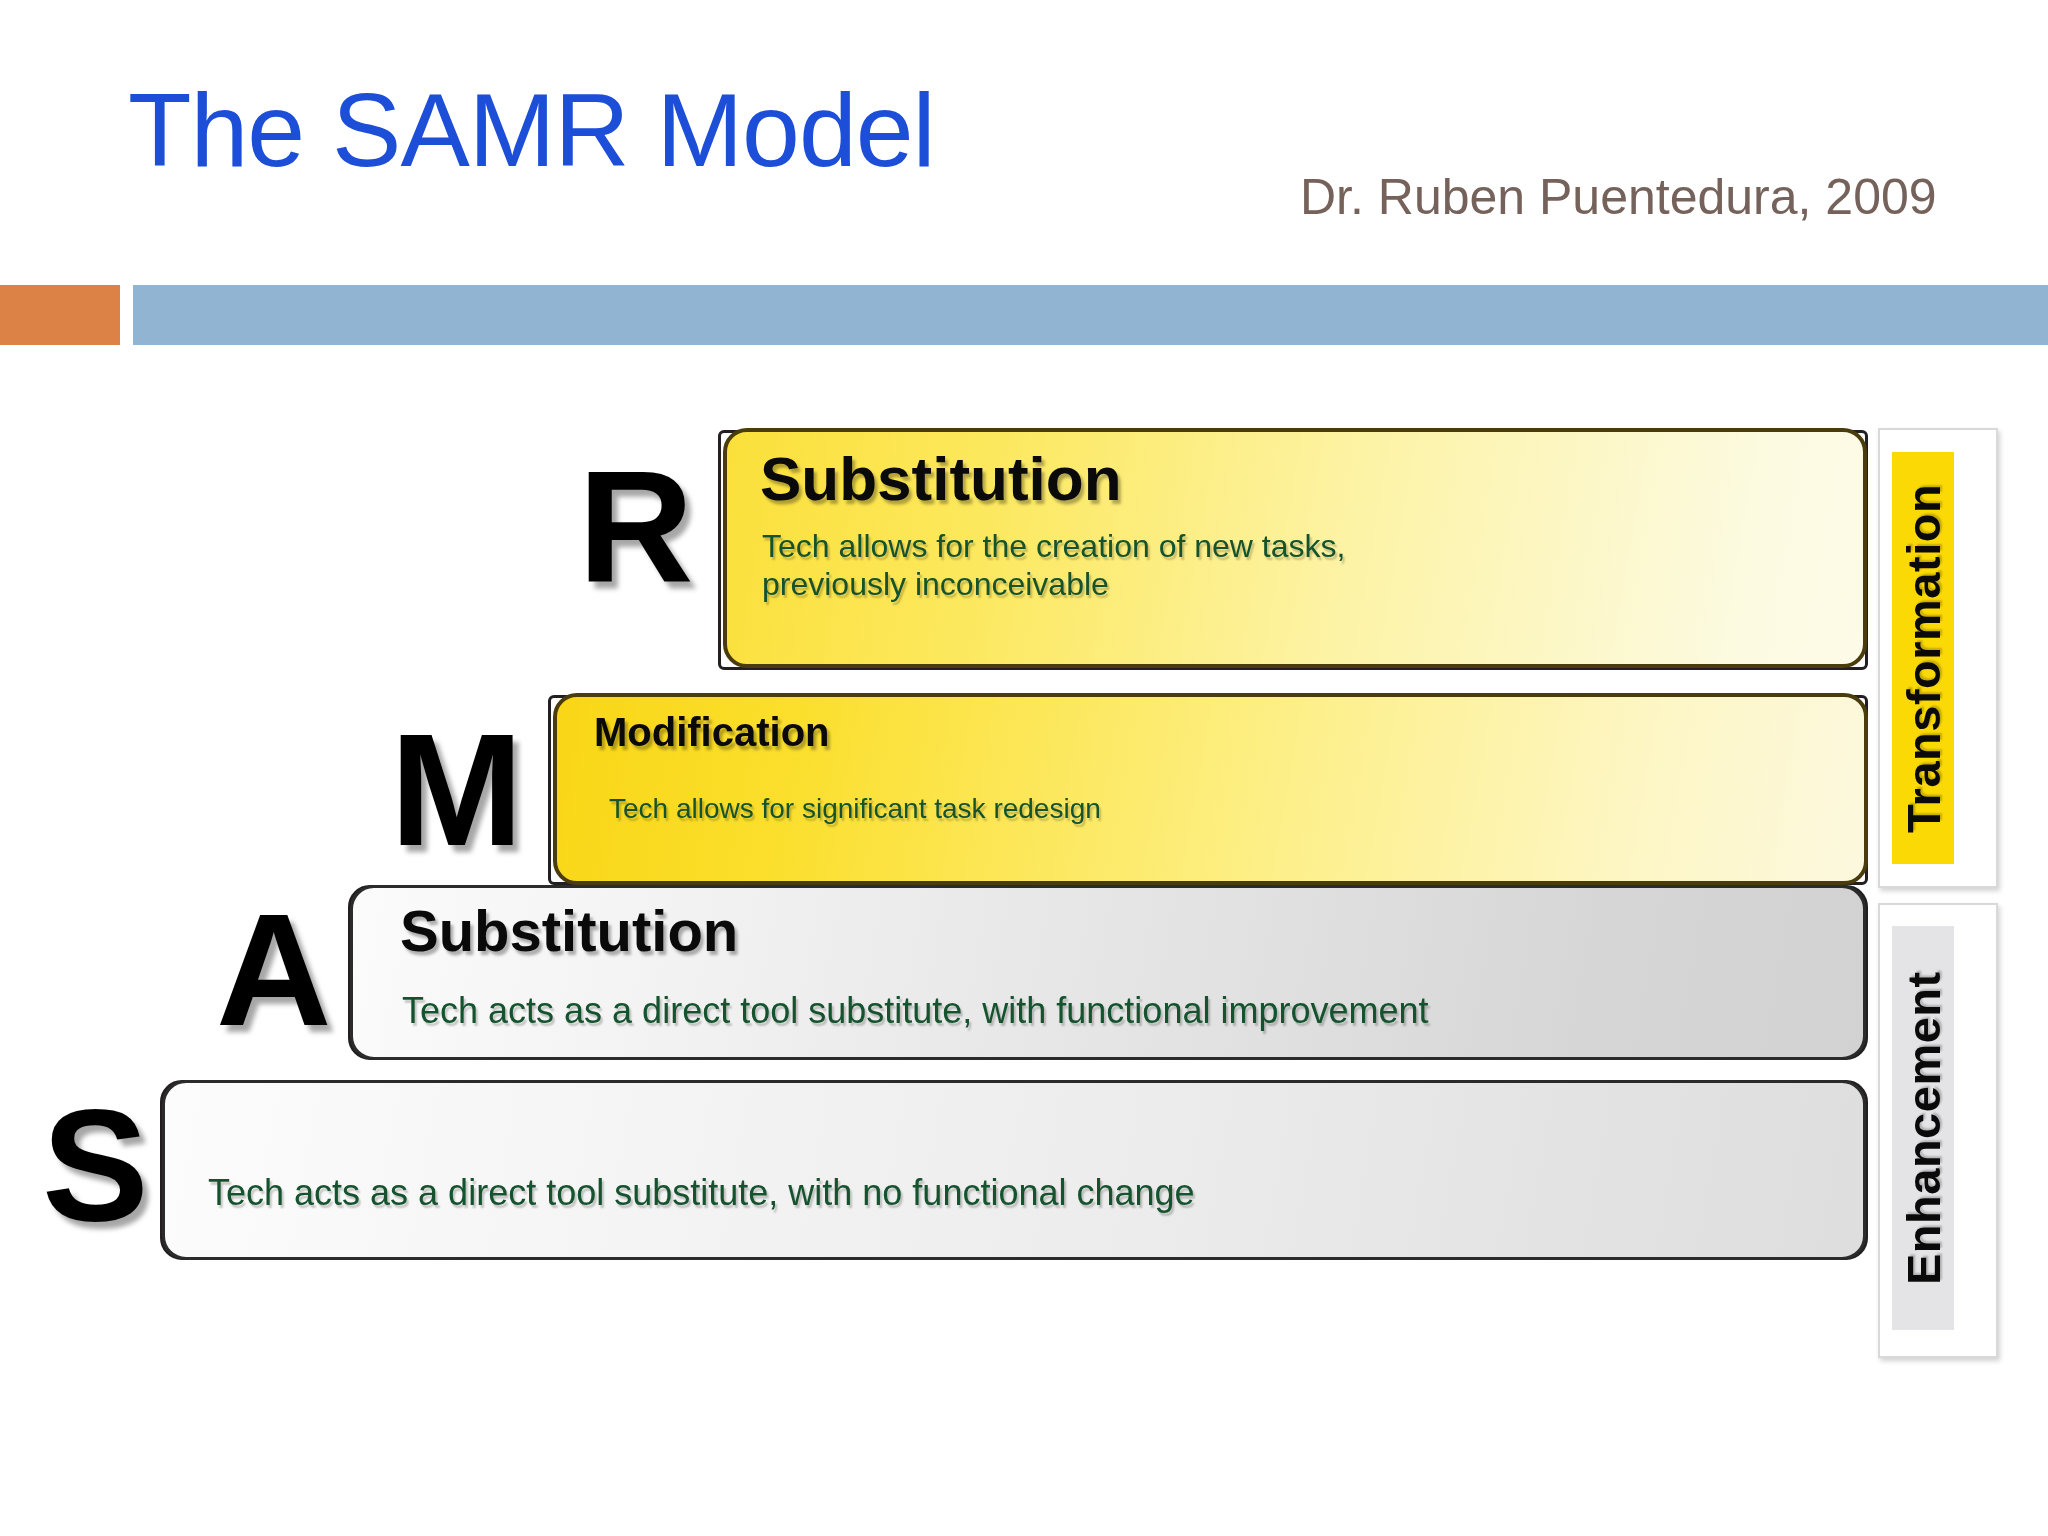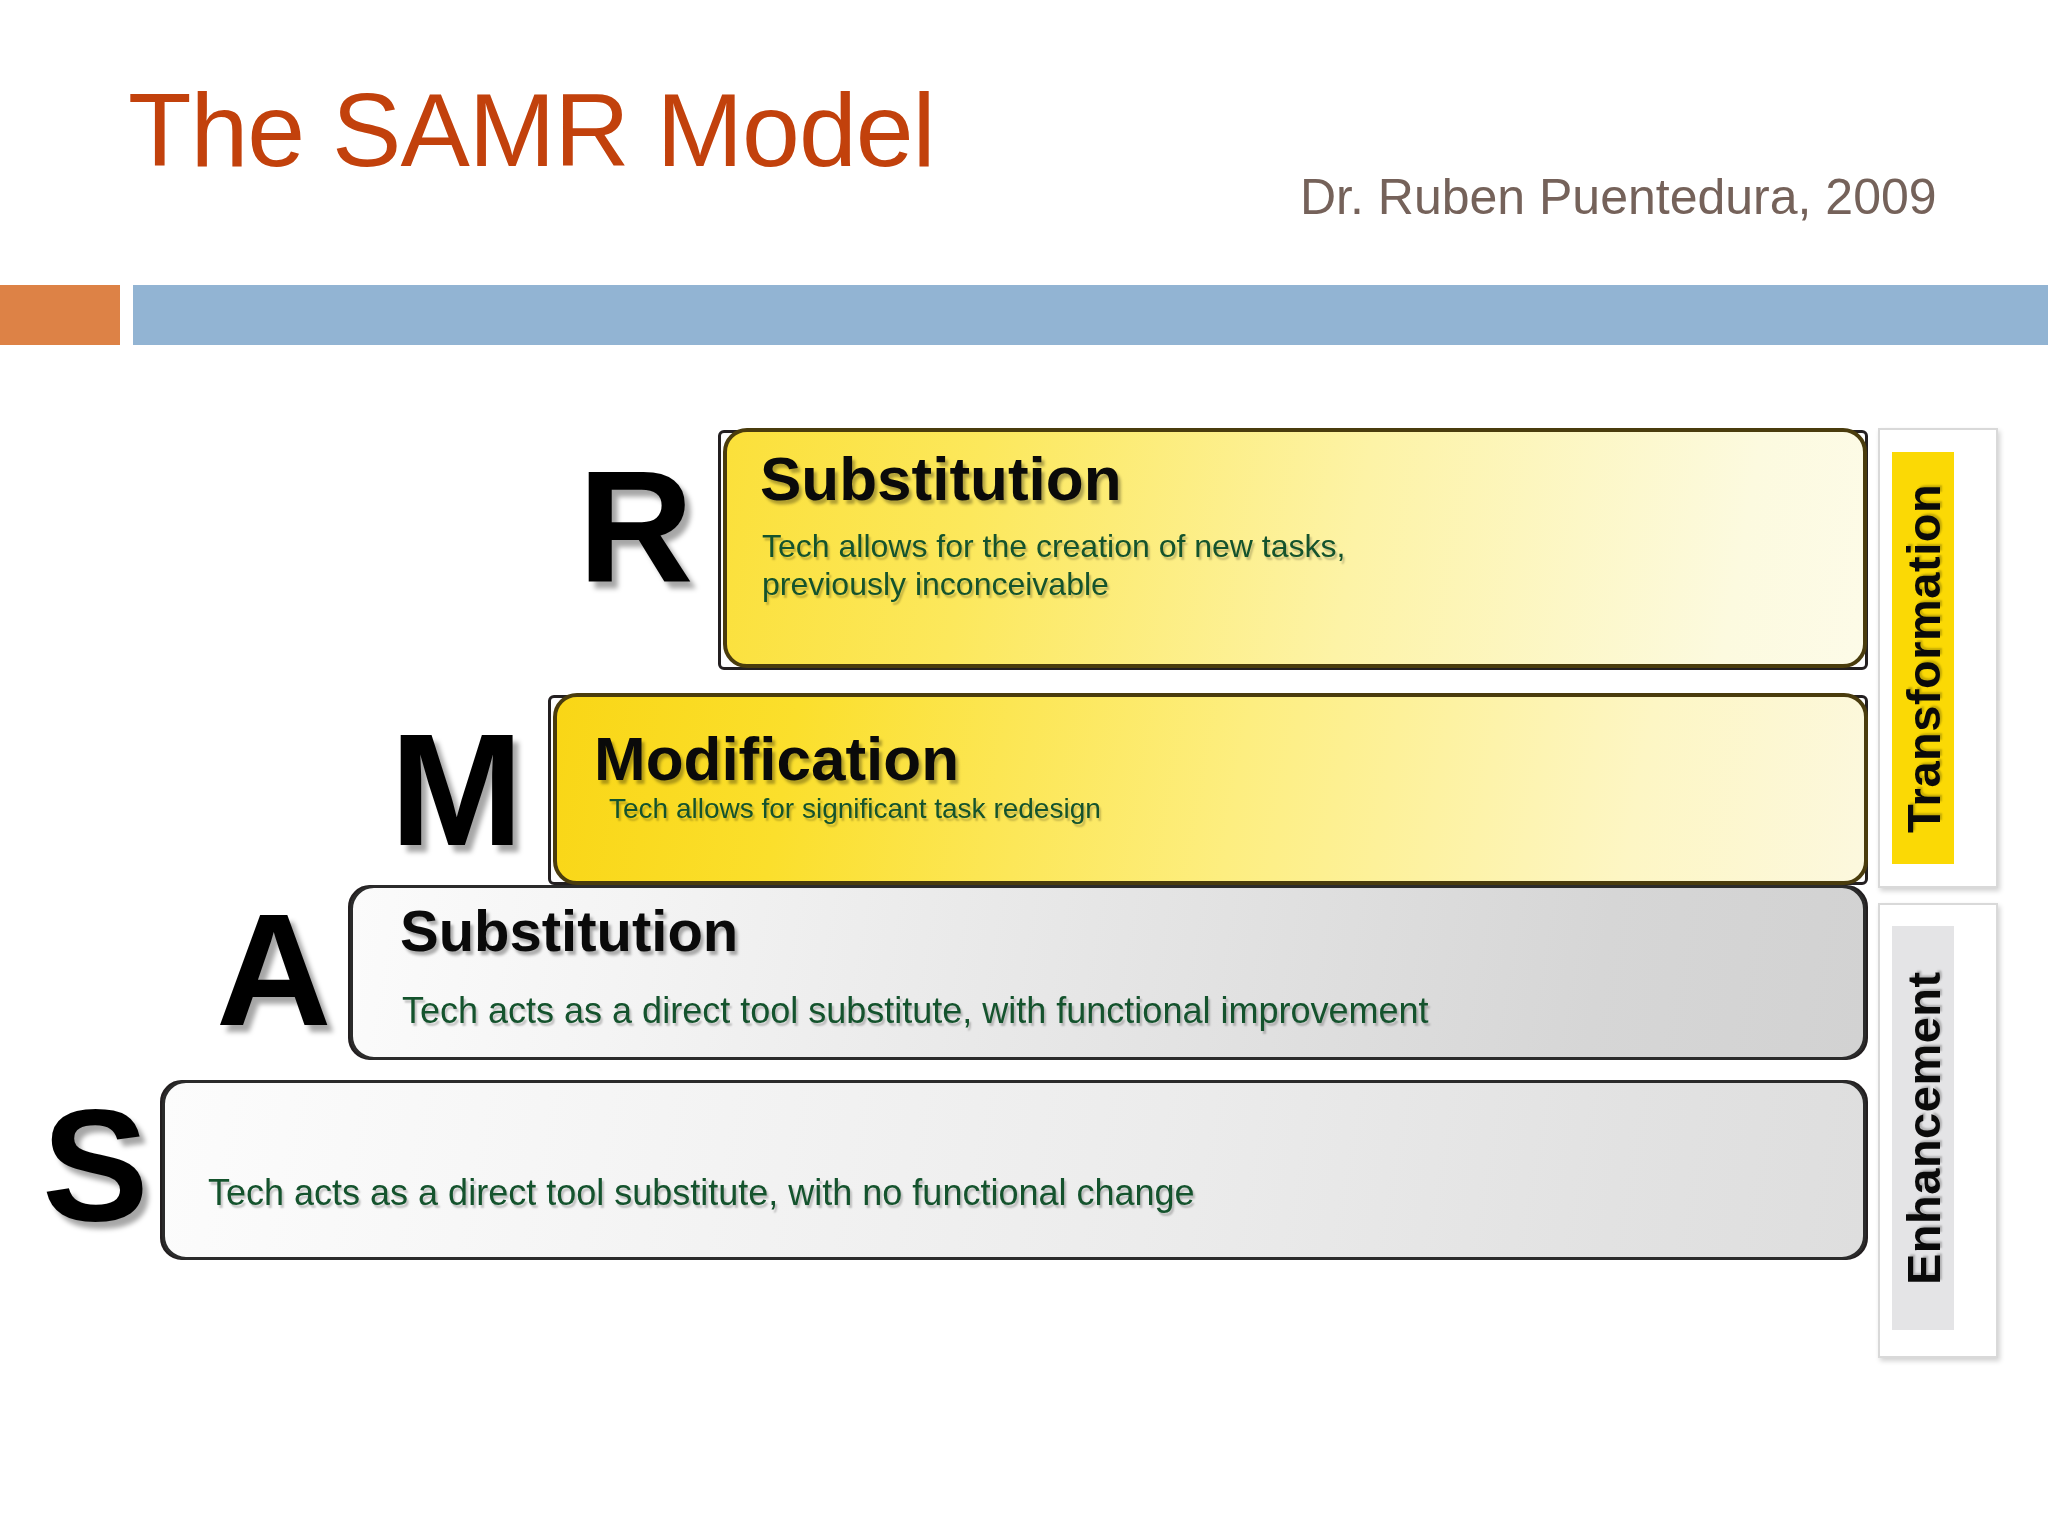--- a/index.html
+++ b/index.html
@@ -3,21 +3,21 @@
 <meta charset="utf-8">
 <style>
   html,body{margin:0;padding:0;background:#fff;}
   body{width:2048px;height:1536px;position:relative;overflow:hidden;
        font-family:"Liberation Sans","DejaVu Sans",sans-serif;}
 
   
   #slide-title{
     position:absolute; left:128px; top:78px;
     font-size:104px; line-height:1.0; font-weight:400;
-    color:#c2410c; letter-spacing:-1px; white-space:nowrap;text-align:center;
+    color:#1d4ed8; letter-spacing:-1px; white-space:nowrap;text-align:center;
   }
   #slide-subtitle{
     position:absolute; left:1253px; top:172px;
     font-size:50px; line-height:1.0; font-weight:400;
     color:#75625a; white-space:nowrap;margin-left:47px;
   }
   #accent-bar-orange{
     position:absolute; left:0px; top:285px; width:120px; height:60px;
     background:#dd8246;
   }
@@ -130,21 +130,21 @@
   </div>
   <div class="tier-title" style="left:760px; top:18px; font-size:62px;">Substitution</div>
   <div class="tier-desc" style="left:762px; top:98px; width:660px; font-size:32px;">Tech allows for the creation of new tasks, previously inconceivable</div>
 
   <div class="samr-letter" style="left:578px; top:17px; font-size:160px;">R</div>
 
   <div class="tier-outer" style="left:548px; top:265px; width:1320px; height:190px;"></div>
 
   <div class="tier-inner modification" style="left:553px; top:263px; width:1315px; height:192px;">
   </div>
-  <div class="tier-title" style="left:594px; top:282px; font-size:62px;margin-top:16px;">Modification</div>
+  <div class="tier-title" style="left:594px; top:282px; font-size:40px;">Modification</div>
   <div class="tier-desc" style="left:609px; top:362px; width:900px; font-size:28px;">Tech allows for significant task redesign</div>
 
   <div class="samr-letter" style="left:390px; top:280px; font-size:160px;">M</div>
 
   <div class="tier-outer rounded-lite" style="left:348px; top:455px; width:1520px; height:175px;"></div>
 
   <div class="tier-inner augmentation" style="left:350px; top:455px; width:1516px; height:175px;">
   </div>
   <div class="tier-title" style="left:400px; top:472px; font-size:58px;">Substitution</div>
   <div class="tier-desc" style="left:402px; top:548px; width:1420px; font-size:36px; white-space:nowrap;margin-top:12px;">Tech acts as a direct tool substitute, with functional improvement</div>

